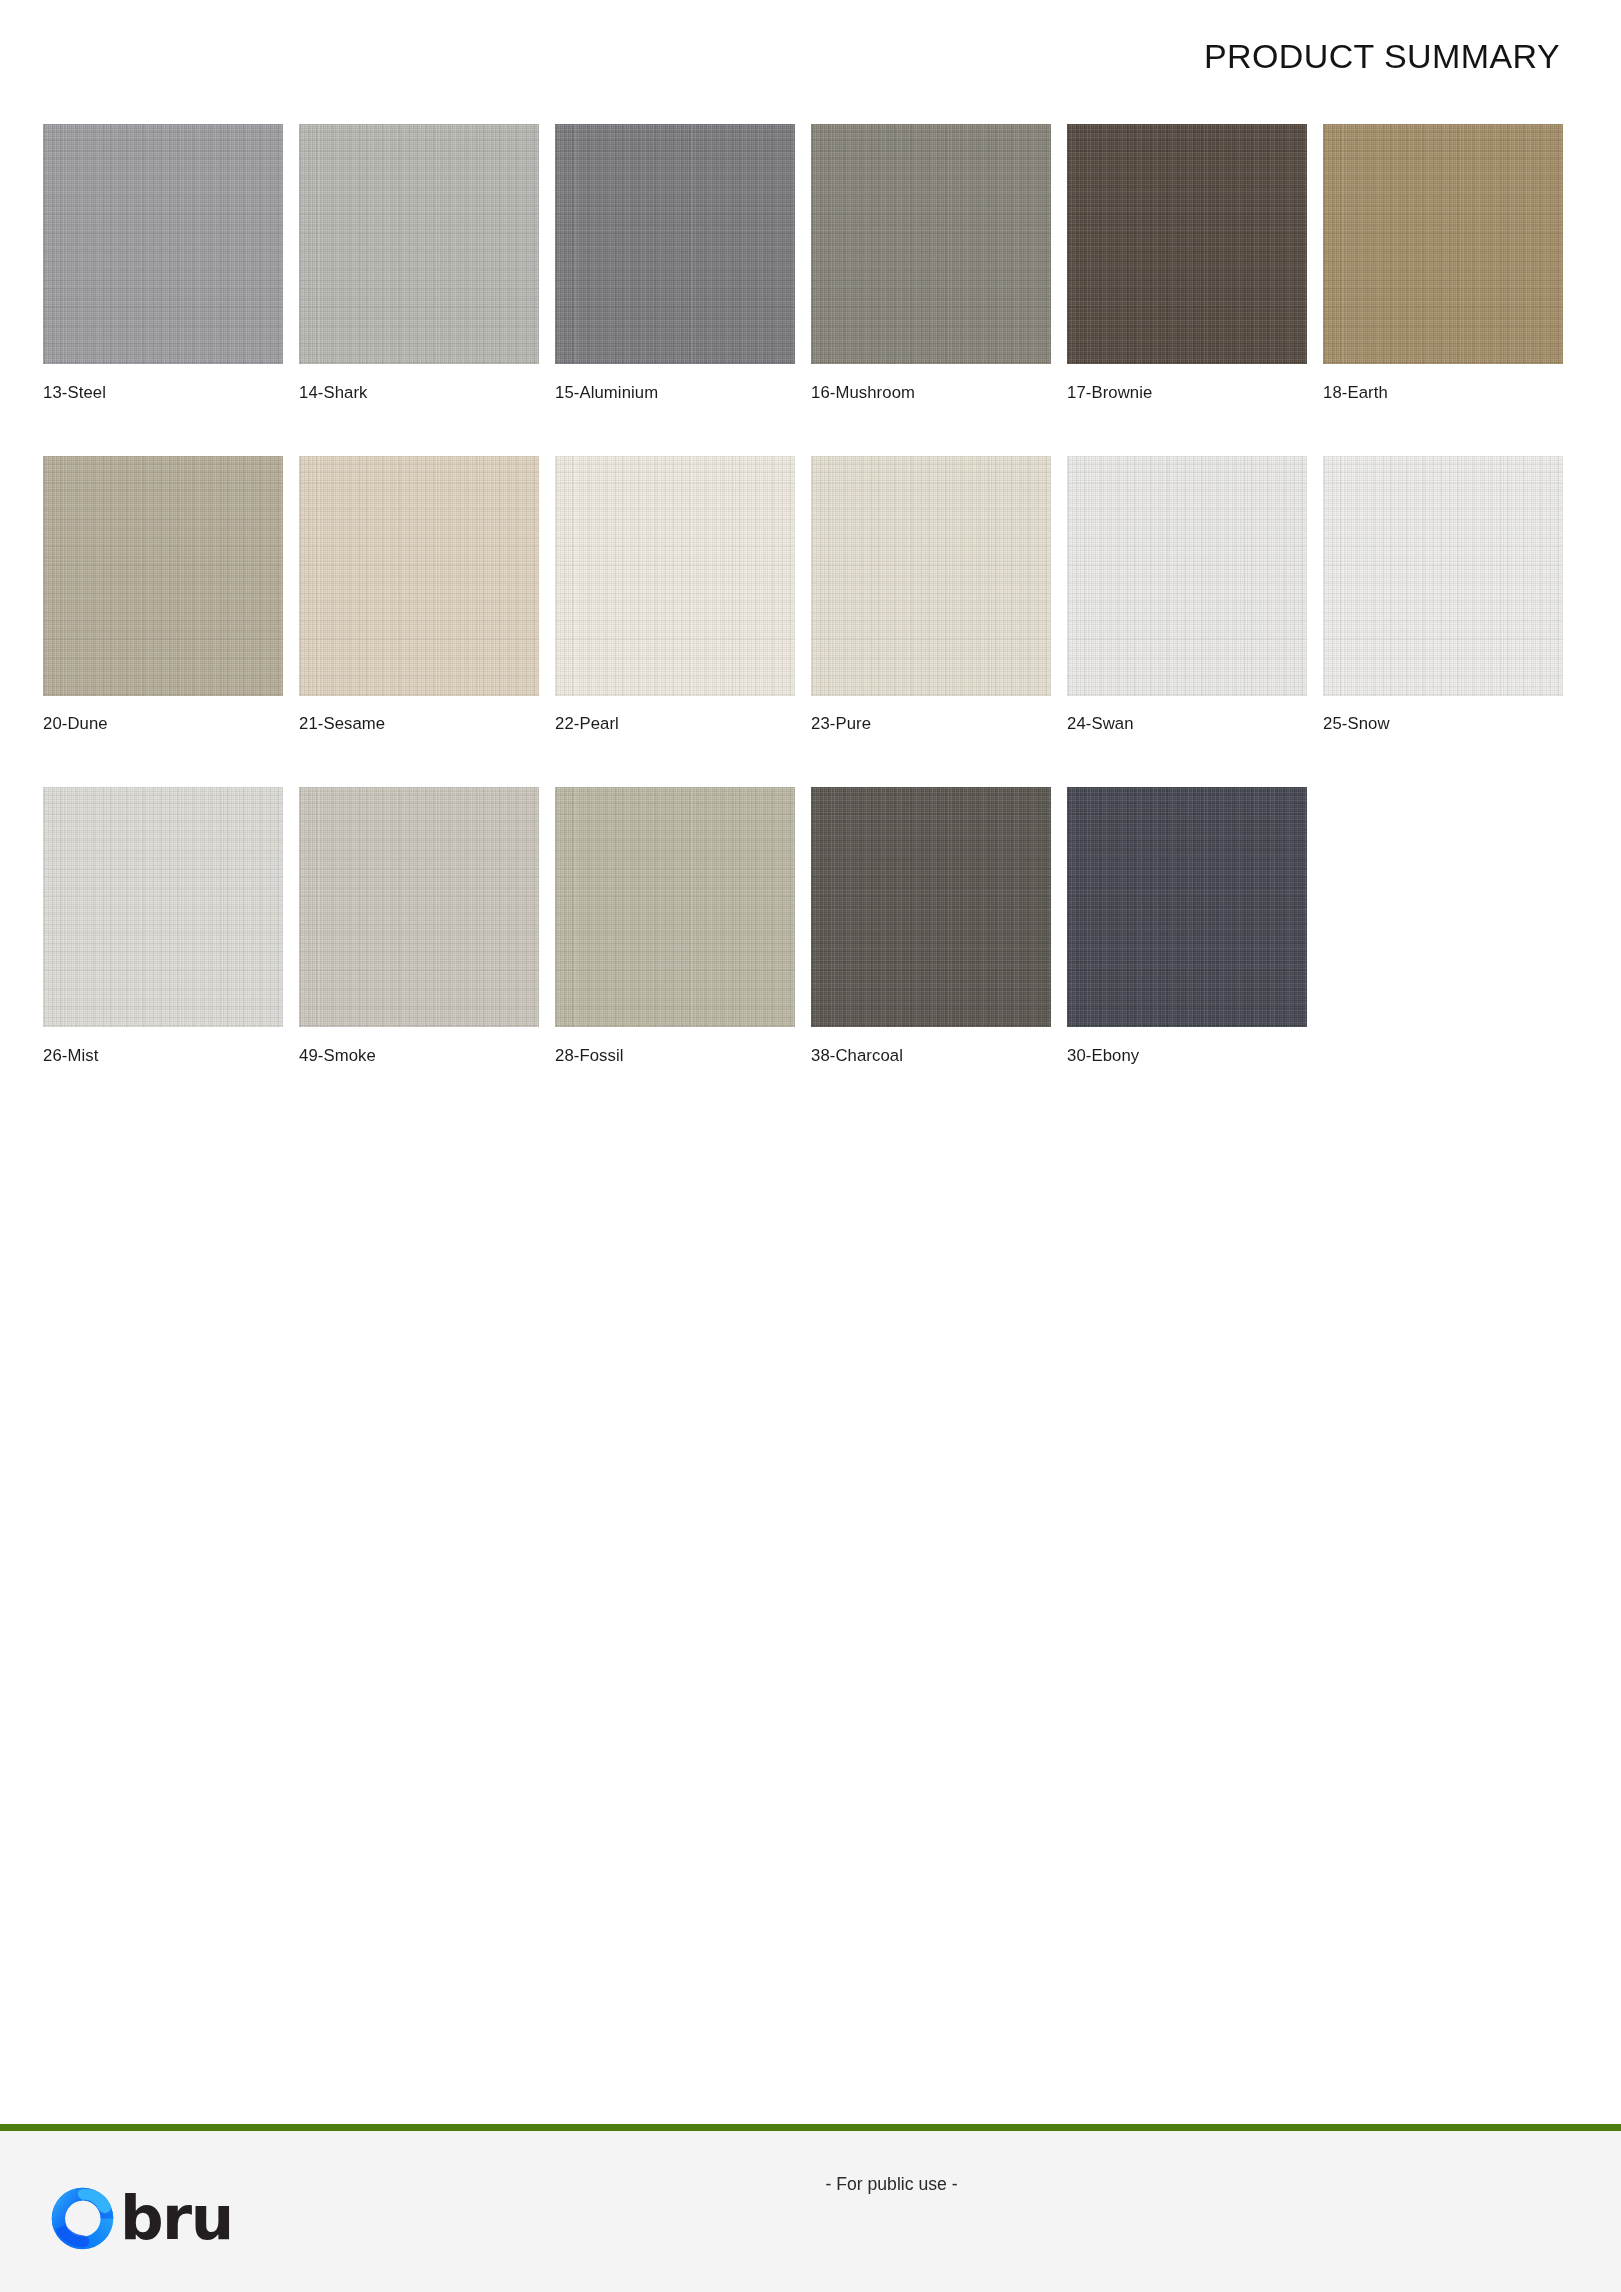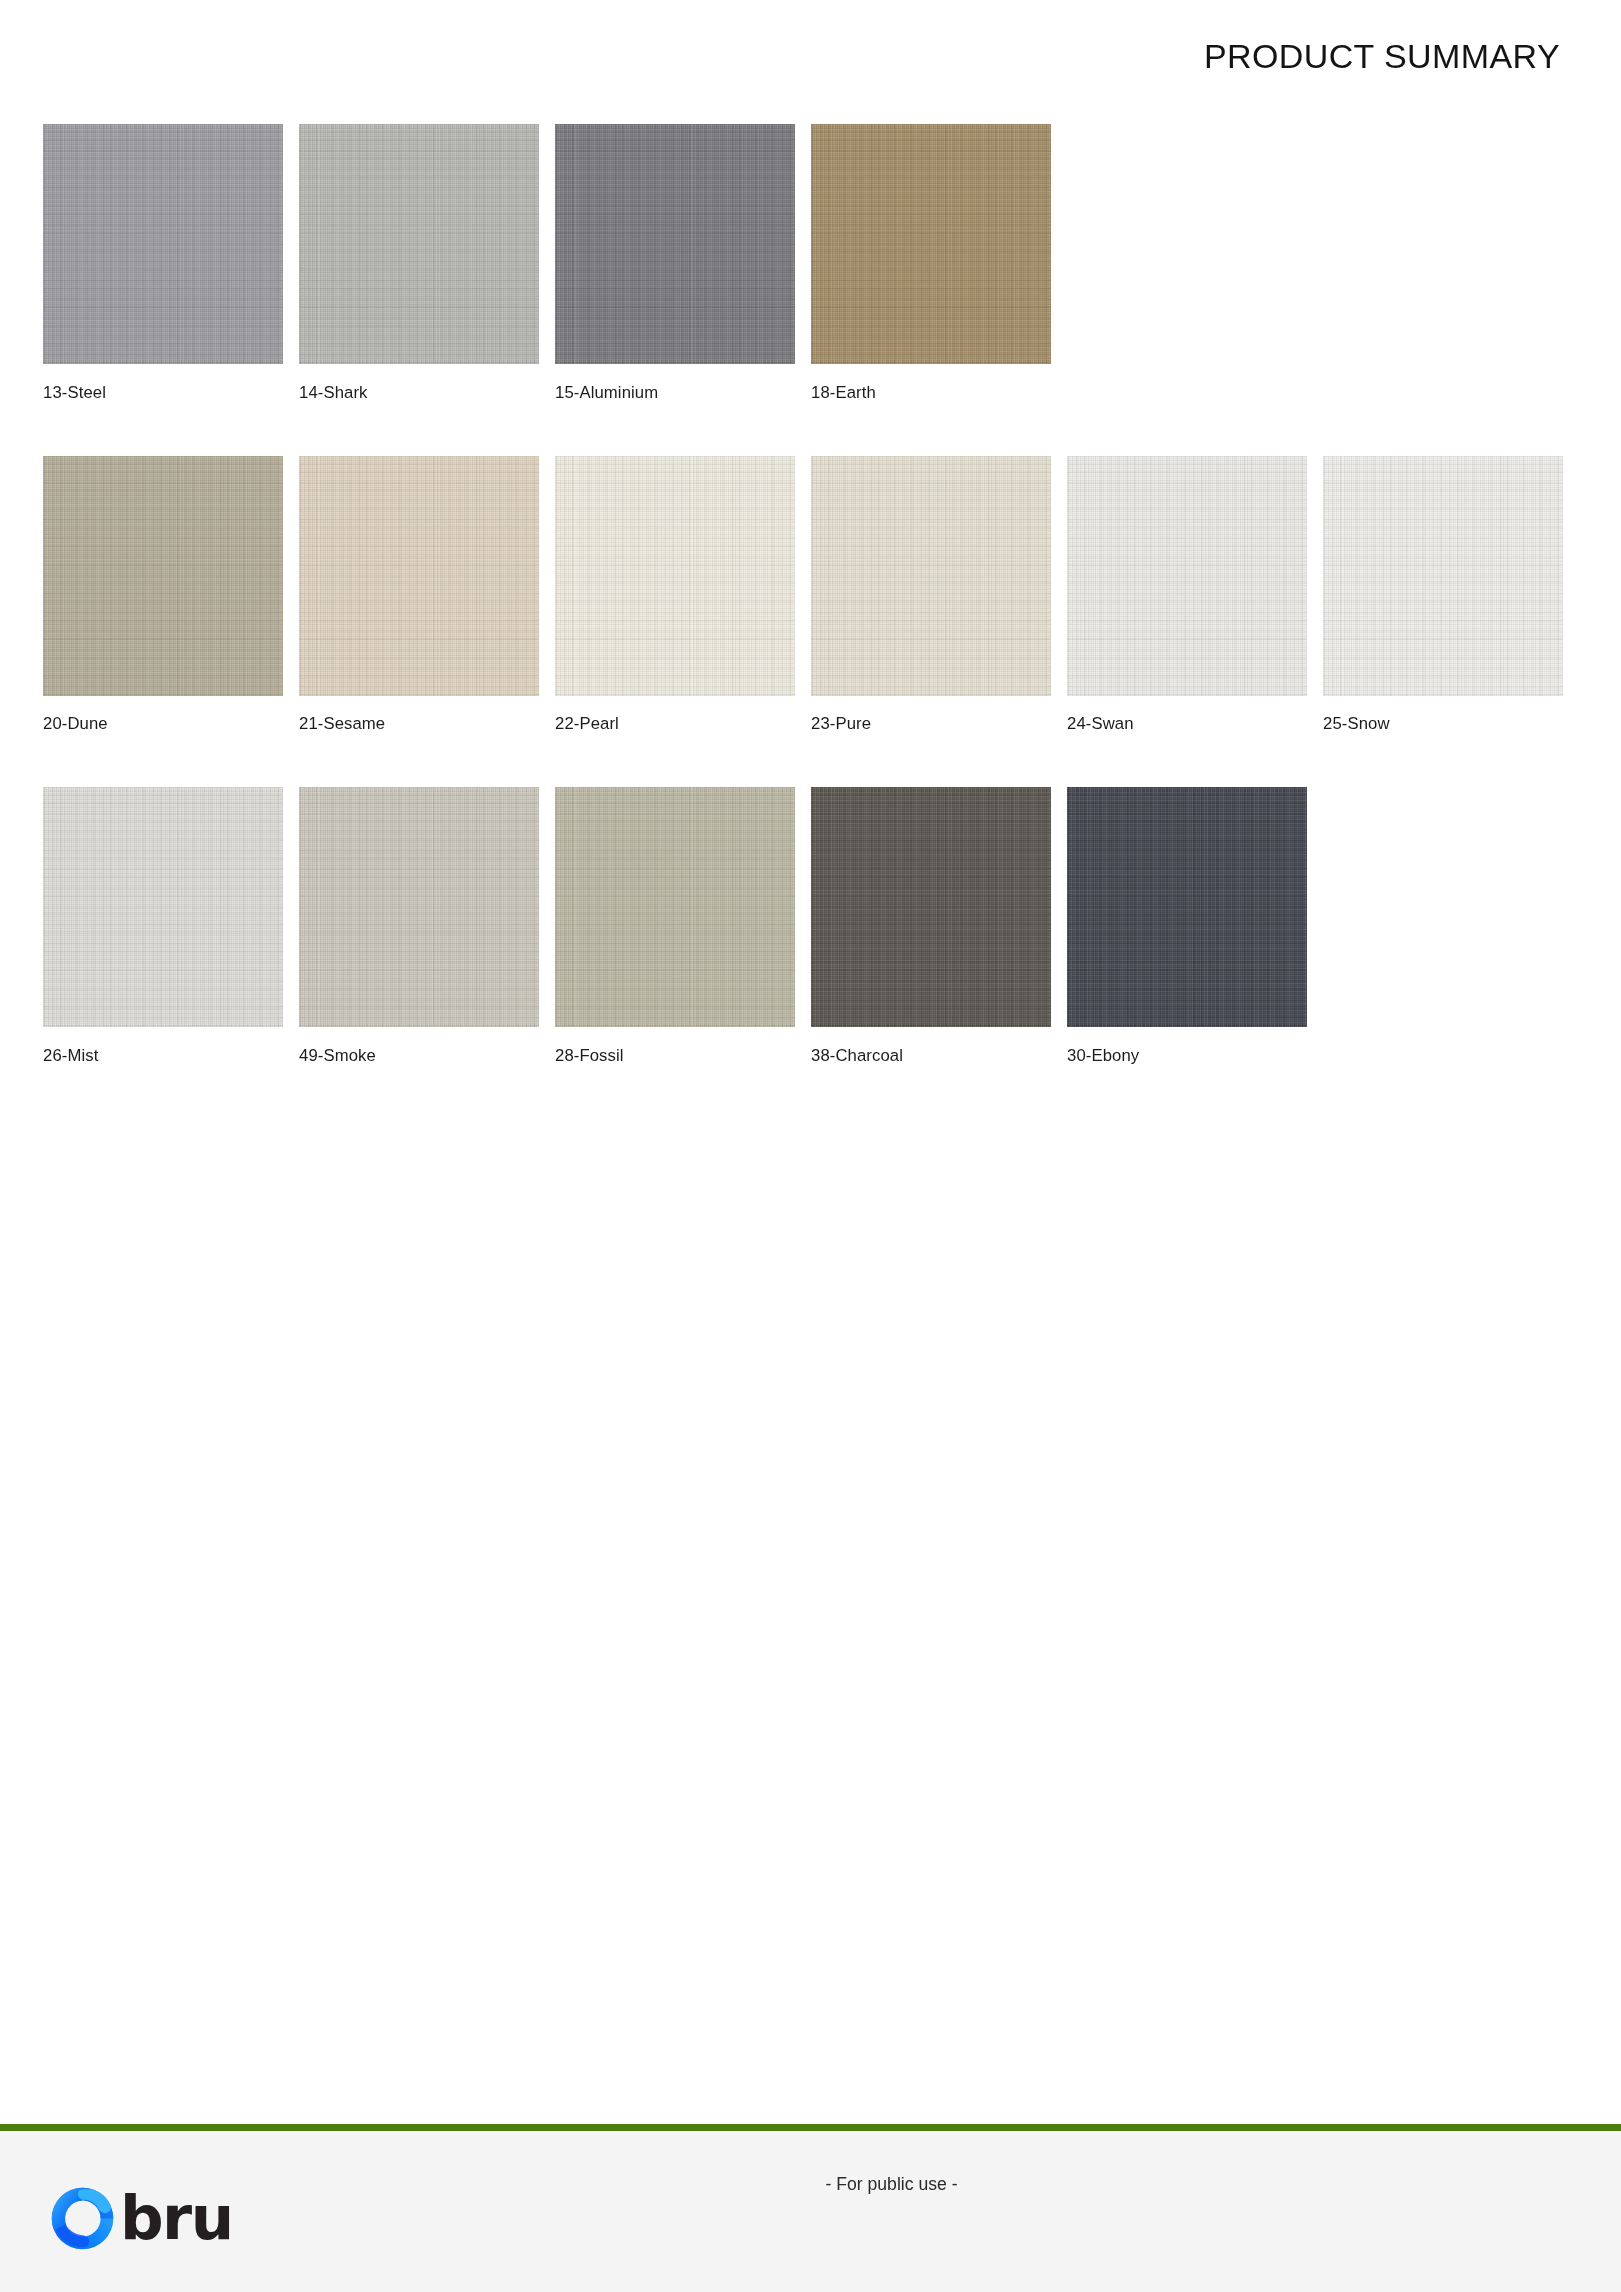--- a/index.html
+++ b/index.html
@@ -154,20 +154,28 @@
         <div class="swatch-chip" style="background-color: rgb(154, 154, 159);"></div>
         <div class="swatch-label">13-Steel</div>
       </div>
       <div class="swatch-cell">
         <div class="swatch-chip" style="background-color: rgb(181, 181, 176);"></div>
         <div class="swatch-label">14-Shark</div>
       </div>
       <div class="swatch-cell">
         <div class="swatch-chip" style="background-color: rgb(118, 117, 122);"></div>
         <div class="swatch-label">15-Aluminium</div>
+      </div>
+      <div class="swatch-cell">
+        <div class="swatch-chip" style="background-color: rgb(131, 127, 116);"></div>
+        <div class="swatch-label">16-Mushroom</div>
+      </div>
+      <div class="swatch-cell">
+        <div class="swatch-chip" style="background-color: rgb(78, 67, 57);"></div>
+        <div class="swatch-label">17-Brownie</div>
       </div>
       <div class="swatch-cell">
         <div class="swatch-chip" style="background-color: rgb(160, 138, 99);"></div>
         <div class="swatch-label">18-Earth</div>
       </div>
     </div>
   <div class="swatch-row" id="row-1">
       <div class="swatch-cell">
         <div class="swatch-chip" style="background-color: rgb(179, 171, 150);"></div>
         <div class="swatch-label">20-Dune</div>

